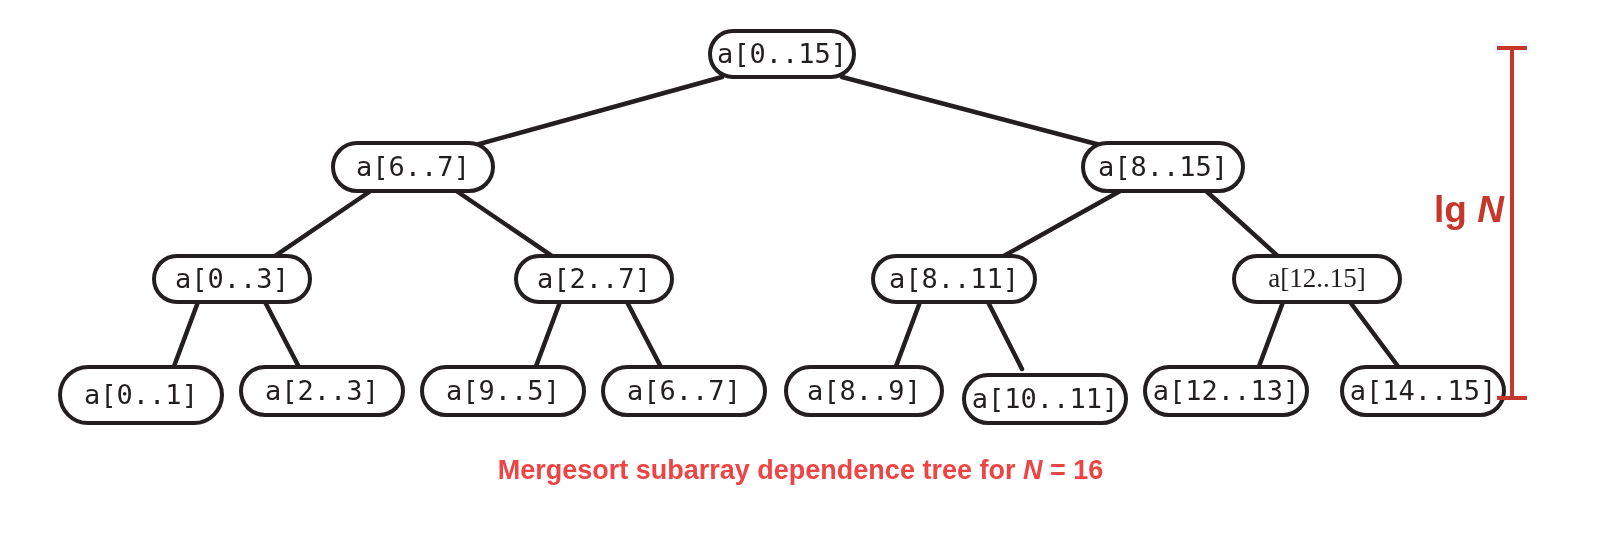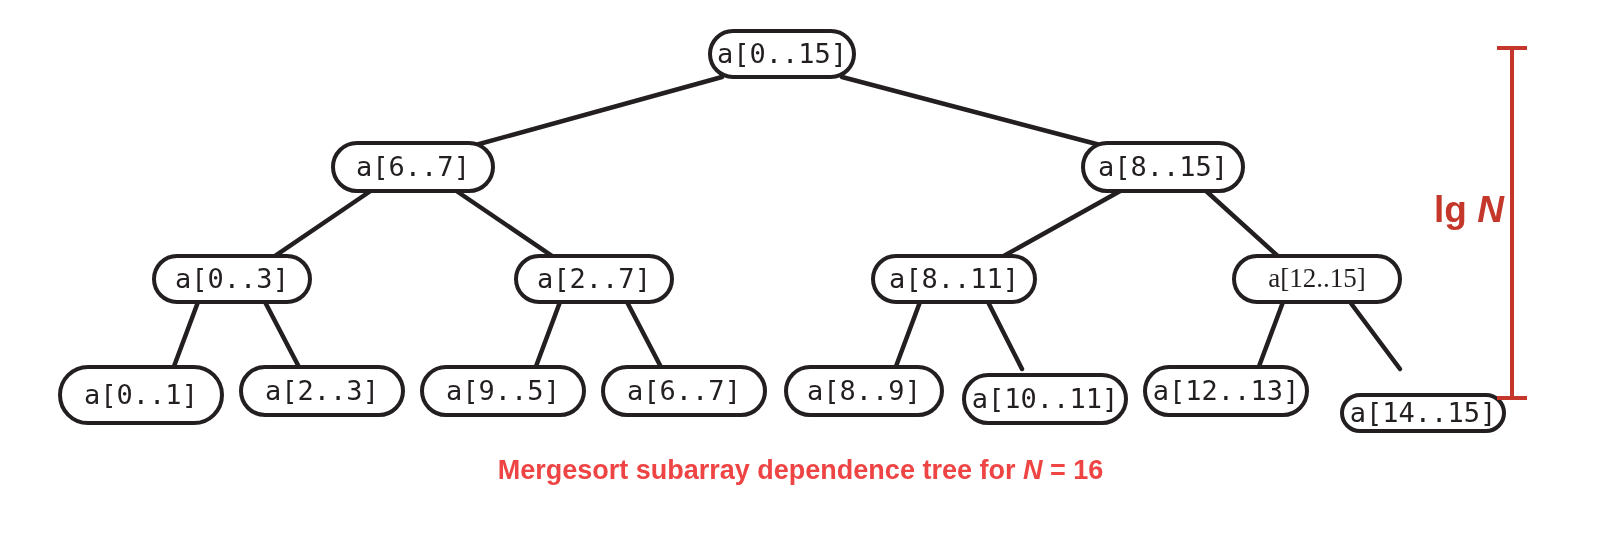--- a/index.html
+++ b/index.html
@@ -138,21 +138,21 @@
       </div>
       <div class="node-box" style="left: 784px; top: 365px; width: 160px; height: 52px;">
         <span class="node-label">a[8..9]</span>
       </div>
       <div class="node-box" style="left: 962px; top: 365px; width: 166px; height: 52px; margin-top: 8px;">
         <span class="node-label">a[10..11]</span>
       </div>
       <div class="node-box" style="left: 1143px; top: 365px; width: 166px; height: 52px;">
         <span class="node-label">a[12..13]</span>
       </div>
-      <div class="node-box" style="left: 1340px; top: 365px; width: 166px; height: 40px; margin-top: 28px;">
+      <div class="node-box" style="left: 1340px; top: 365px; width: 166px; height: 52px;">
         <span class="node-label">a[14..15]</span>
       </div>
     </div>
 
   <div class="bracket">
     <div class="bracket-line" id="bracket-stem" style="left: 1510px; top: 48px; width: 4px; height: 350px; background: rgb(196, 55, 42);"></div>
     <div class="bracket-line" id="bracket-tick-top" style="left: 1497px; top: 46px; width: 30px; height: 4px; background: rgb(196, 55, 42);"></div>
     <div class="bracket-line" id="bracket-tick-bottom" style="left: 1497px; top: 396px; width: 30px; height: 4px; background: rgb(196, 55, 42);"></div>
   </div>
 

